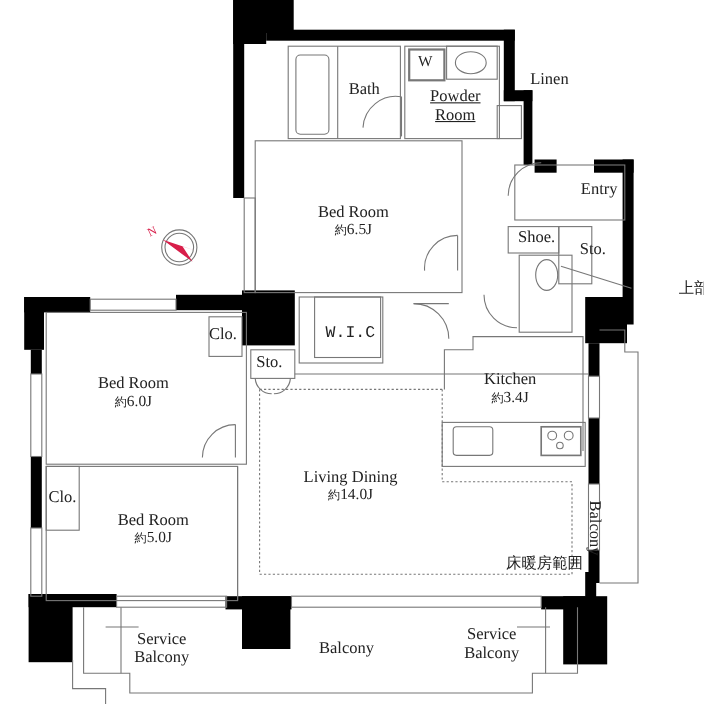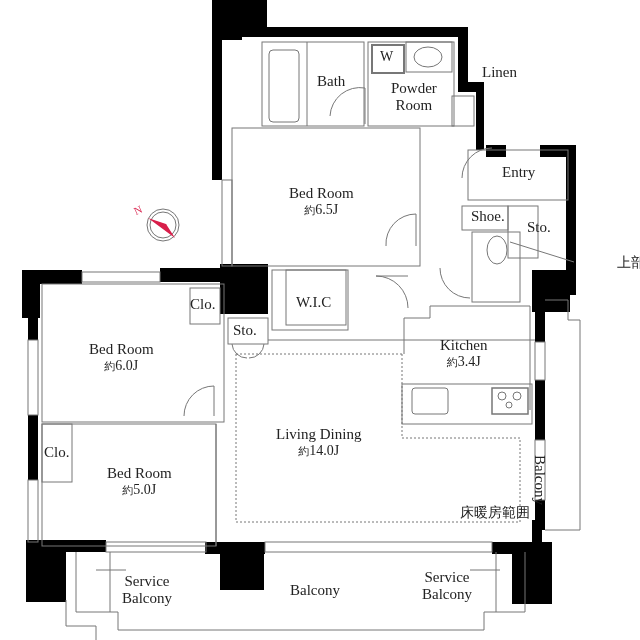--- a/index.html
+++ b/index.html
@@ -131,36 +131,36 @@
 
   <g>
     <circle cx="163" cy="225" r="16" fill="none" stroke="#777" stroke-width="1"></circle>
     <circle cx="163" cy="225" r="13" fill="none" stroke="#777" stroke-width="1"></circle>
     <polygon points="148,218 178,228 166,224 175,238" fill="#d81e4a"></polygon>
     <text x="134" y="214" font-size="11" fill="#d81e4a" transform="rotate(-25 138 210)">N</text>
   </g>
 </svg>
 
 <div class="lbl" style="left:317px;top:73px;text-align:right;">Bath</div>
-<div class="lbl" style="left:391px;top:80px;">
+<div class="lbl" style="left:391px;top:80px;text-decoration:underline;">
   <div>Powder</div>
   <div>Room</div>
 </div>
 <div class="lbl sm" style="left:380px;top:49px;">W</div>
 <div class="lbl" style="left:482px;top:64px;">Linen</div>
-<div class="lbl" style="left:502px;top:164px;text-align:center;">Entry</div>
+<div class="lbl" style="left:528px;top:164px;text-align:center;">Entry</div>
 <div class="lbl" style="left:471px;top:208px;">Shoe.</div>
 <div class="lbl" style="left:527px;top:219px;">Sto.</div>
 <div class="lbl sm" style="left:577px;top:255px;padding-left:40px;">上部棚</div>
 
 <div class="lbl" style="left:289px;top:185px;">
   <div>Bed Room</div>
   <div class="area"><span class="pre">約</span><span>6.5J</span></div>
 </div>
-<div class="lbl" style="left:296px;top:294px;">W.I.C</div>
+<div class="lbl" style="left:296px;top:294px;font-family:Liberation Mono, monospace;">W.I.C</div>
 
 <div class="lbl" style="left:89px;top:341px;">
   <div>Bed Room</div>
   <div class="area"><span class="pre">約</span><span>6.0J</span></div>
 </div>
 <div class="lbl" style="left:190px;top:296px;">Clo.</div>
 <div class="lbl" style="left:233px;top:322px;">Sto.</div>
 
 <div class="lbl" style="left:440px;top:337px;">
   <div>Kitchen</div>

